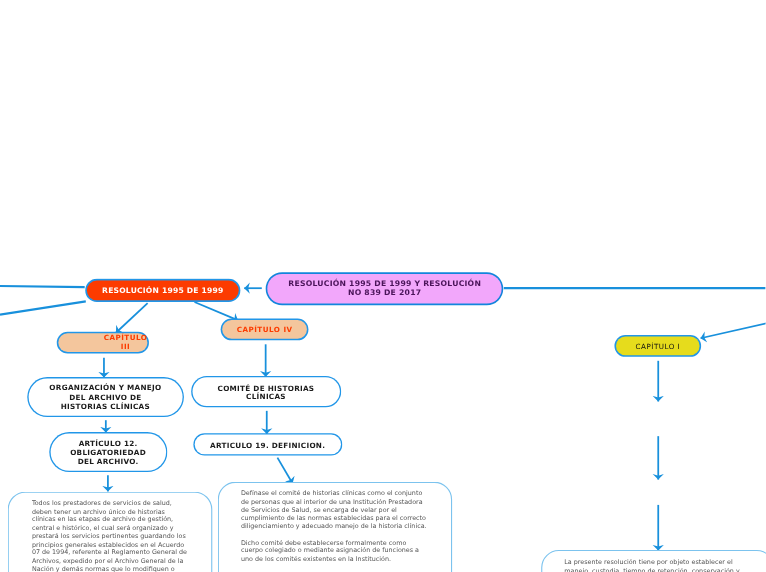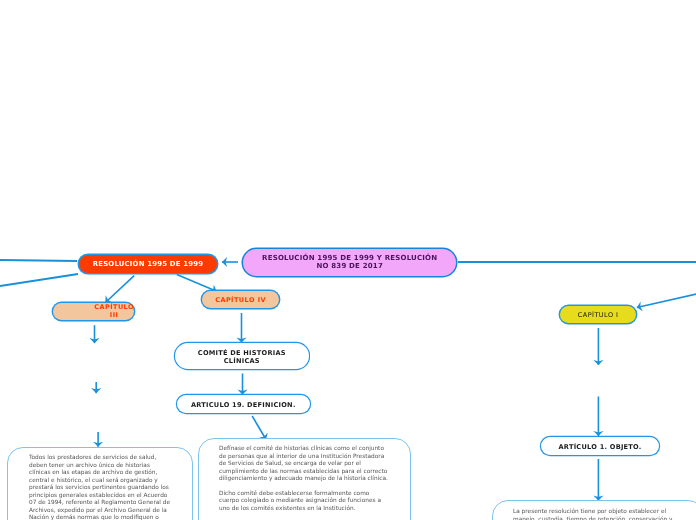--- a/index.html
+++ b/index.html
@@ -78,35 +78,42 @@
   </div>
 
   <div class="node pill n-chap" style="left:202.4px;top:291.4px;width:77.2px;height:17.2px;">
     <span>CAPÍTULO IV</span>
   </div>
 
   <div class="node pill n-chapy" style="left:560.4px;top:305.9px;width:76.2px;height:17.2px;">
     <span>CAPÍTULO I</span>
   </div>
 
+  <div class="node pill n-white" style="left:26.2px;top:344.1px;width:139.6px;height:34.4px;">
+    <span style="white-space:pre-line;">ORGANIZACIÓN Y MANEJO
+DEL ARCHIVO DE
+HISTORIAS CLÍNICAS</span>
+  </div>
 
+  <div class="node pill n-white" style="left:45.6px;top:394.1px;width:104.6px;height:34.4px;">
+    <span style="white-space:pre-line;">ARTÍCULO 12.
+OBLIGATORIEDAD
+DEL ARCHIVO.</span>
+  </div>
 
   <div class="node pill n-white" style="left:175.2px;top:343.2px;width:133.6px;height:26.4px;">
     <span style="white-space:pre-line;">COMITÉ DE HISTORIAS
 CLÍNICAS</span>
   </div>
 
   <div class="node pill n-white" style="left:176.7px;top:395.1px;width:132.6px;height:18.4px;">
     <span>ARTICULO 19. DEFINICION.</span>
   </div>
 
 
-  <div class="node pill n-white" style="left:540.5px;top:437px;width:118.1px;height:18.4px;">
-    <span>ARTÍCULO 1. OBJETO.</span>
-  </div>
 
   <div class="n-para" style="position:absolute;left:7px;top:447px;width:186px;height:90px;">
     <p>Todos los prestadores de servicios de salud, deben tener un archivo único de historias clínicas en las etapas de archivo de gestión, central e histórico, el cual será organizado y prestará los servicios pertinentes guardando los principios generales establecidos en el Acuerdo 07 de 1994, referente al Reglamento General de Archivos, expedido por el Archivo General de la Nación y demás normas que lo modifiquen o</p>
   </div>
 
   <div class="n-para" style="position:absolute;left:198px;top:438px;width:213px;height:100px;padding:7px 21px 0 20px;">
     <p>Defínase el comité de historias clínicas como el conjunto de personas que al interior de una Institución Prestadora de Servicios de Salud, se encarga de velar por el cumplimiento de las normas establecidas para el correcto diligenciamiento y adecuado manejo de la historia clínica.</p>
     <p>Dicho comité debe establecerse formalmente como cuerpo colegiado o mediante asignación de funciones a uno de los comités existentes en la Institución.</p>
   </div>
 

